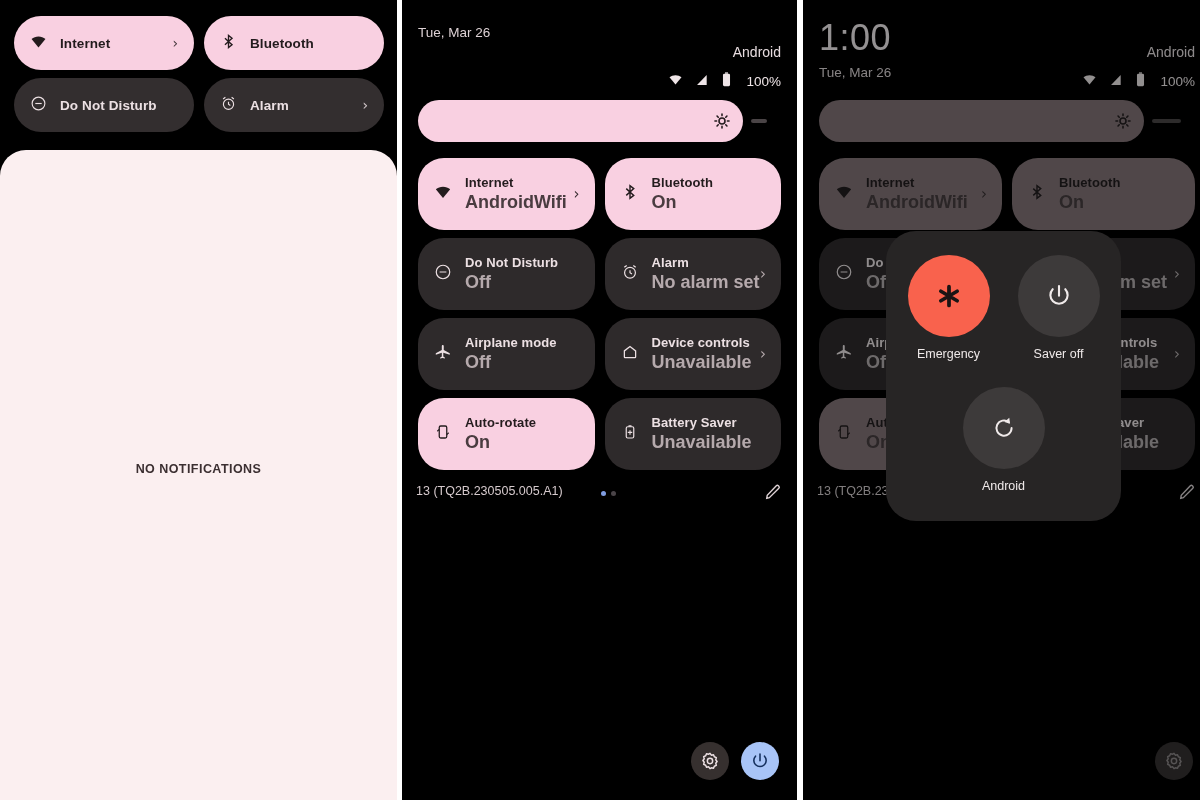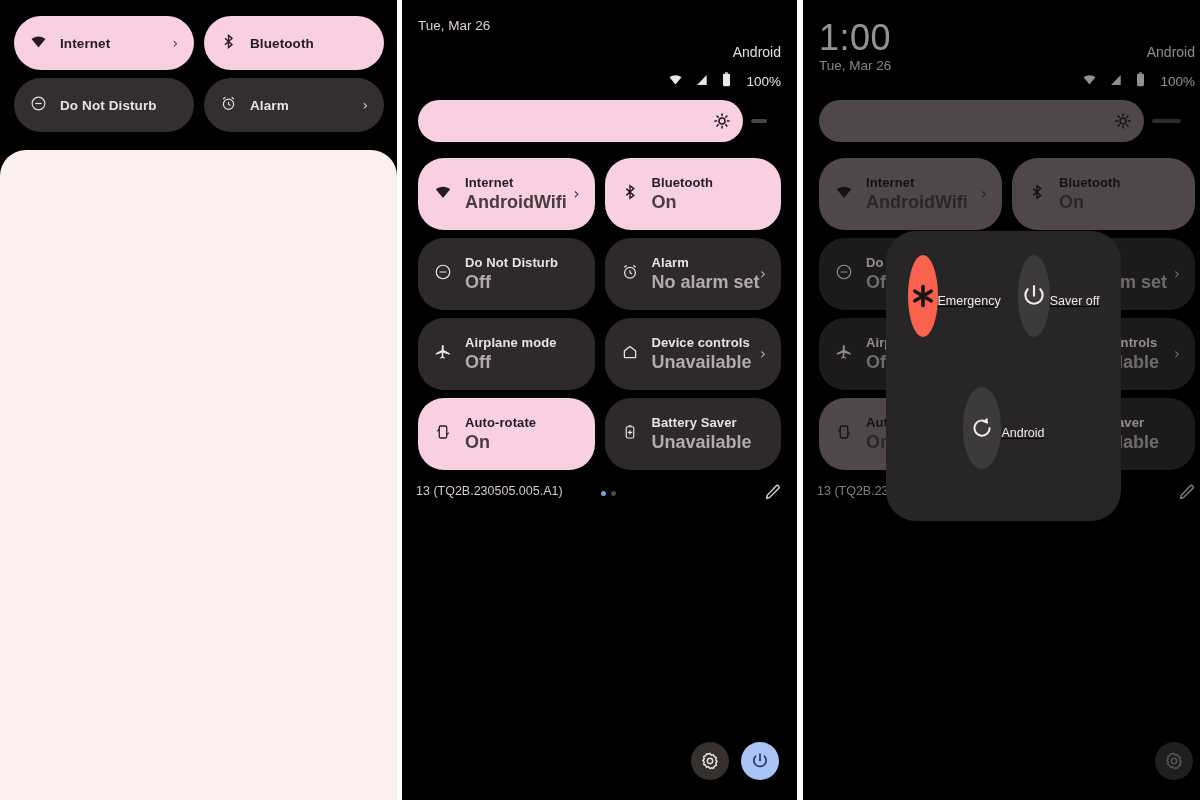--- a/index.html
+++ b/index.html
@@ -42,21 +42,21 @@
     font-size: 12.5px; font-weight: 700; color: #3b2f31; letter-spacing: .45px;
   }
 
   
   .qs { position: absolute; left: 0; top: 0; width: 100%; height: 100%; }
   .qs-head { position: absolute; left: 16px; top: 18px; right: 16px; height: 62px; }
   .qs-clock {
     font-size: 36px; font-weight: 400; color: #f2e9eb; letter-spacing: .5px;
     line-height: 40px; font-family: "Liberation Sans", sans-serif;
   }
-  .qs-date { font-size: 13.5px; color: #ded2d5; margin-top: 0; }
+  .qs-date { font-size: 13.5px; color: #ded2d5; margin-top: 7px; }
   .qs-carrier {
     position: absolute; right: 0; top: 26px; font-size: 14px; color: #e7dcdf;
   }
   .qs-status {
     position: absolute; right: 0; top: 54px; display: flex; align-items: center; gap: 12px;
   }
   .qs-status .pct { font-size: 13.5px; color: #efe5e7; margin-left: 2px; }
 
   .brightness { position: absolute; left: 16px; top: 100px; right: 16px; height: 42px; }
   .br-track {
@@ -116,21 +116,21 @@
 
   
   .power-dialog {
     position: absolute; left: 83px; top: 231px; width: 235px; height: 290px;
     background: #272525; border-radius: 30px; z-index: 30;
   }
   .pd-row1 {
     position: absolute; left: 0; top: 24px; width: 100%;
     display: flex; justify-content: center; gap: 28px;
   }
-  .pd-item { display: flex; align-items: center; width: 82px; text-decoration: underline; }
+  .pd-item { display: flex; flex-direction: column; align-items: center; width: 82px; }
   .pd-circle {
     width: 82px; height: 82px; border-radius: 50%;
     display: flex; align-items: center; justify-content: center;
   }
   .pd-circle.emergency { background: #f9624d; }
   .pd-circle.neutral   { background: #3d3a3a; }
   .pd-label { margin-top: 10px; font-size: 12.5px; color: #efe9e9; white-space: nowrap; }
   .pd-row2 { position: absolute; left: 0; top: 156px; width: 100%; display: flex; justify-content: center; }
 
   .divider { position: absolute; top: 0; width: 5px; height: 800px; background: #ffffff; }
@@ -182,20 +182,21 @@
               <path stroke="#ece0e3" stroke-width="1.6" fill="none" d="M12 9.5V13l2.6 1.8M4.4 5.6 7.6 3.2M19.6 5.6 16.4 3.2"></path>
             </svg>
         </span>
         <span class="tlabel">Alarm</span>
         <span class="chev">›</span>
       </div>
 
     </div>
 
     <div class="shade"></div>
+    <div class="shade-text">NO NOTIFICATIONS</div>
   </div>
 
   <div class="panel" id="panel-2">
     <div class="qs">
 
       <div class="qs-head">
         <div class="qs-date">Tue, Mar 26</div>
         <div class="qs-carrier">Android</div>
         <div class="qs-status">
           <span>

